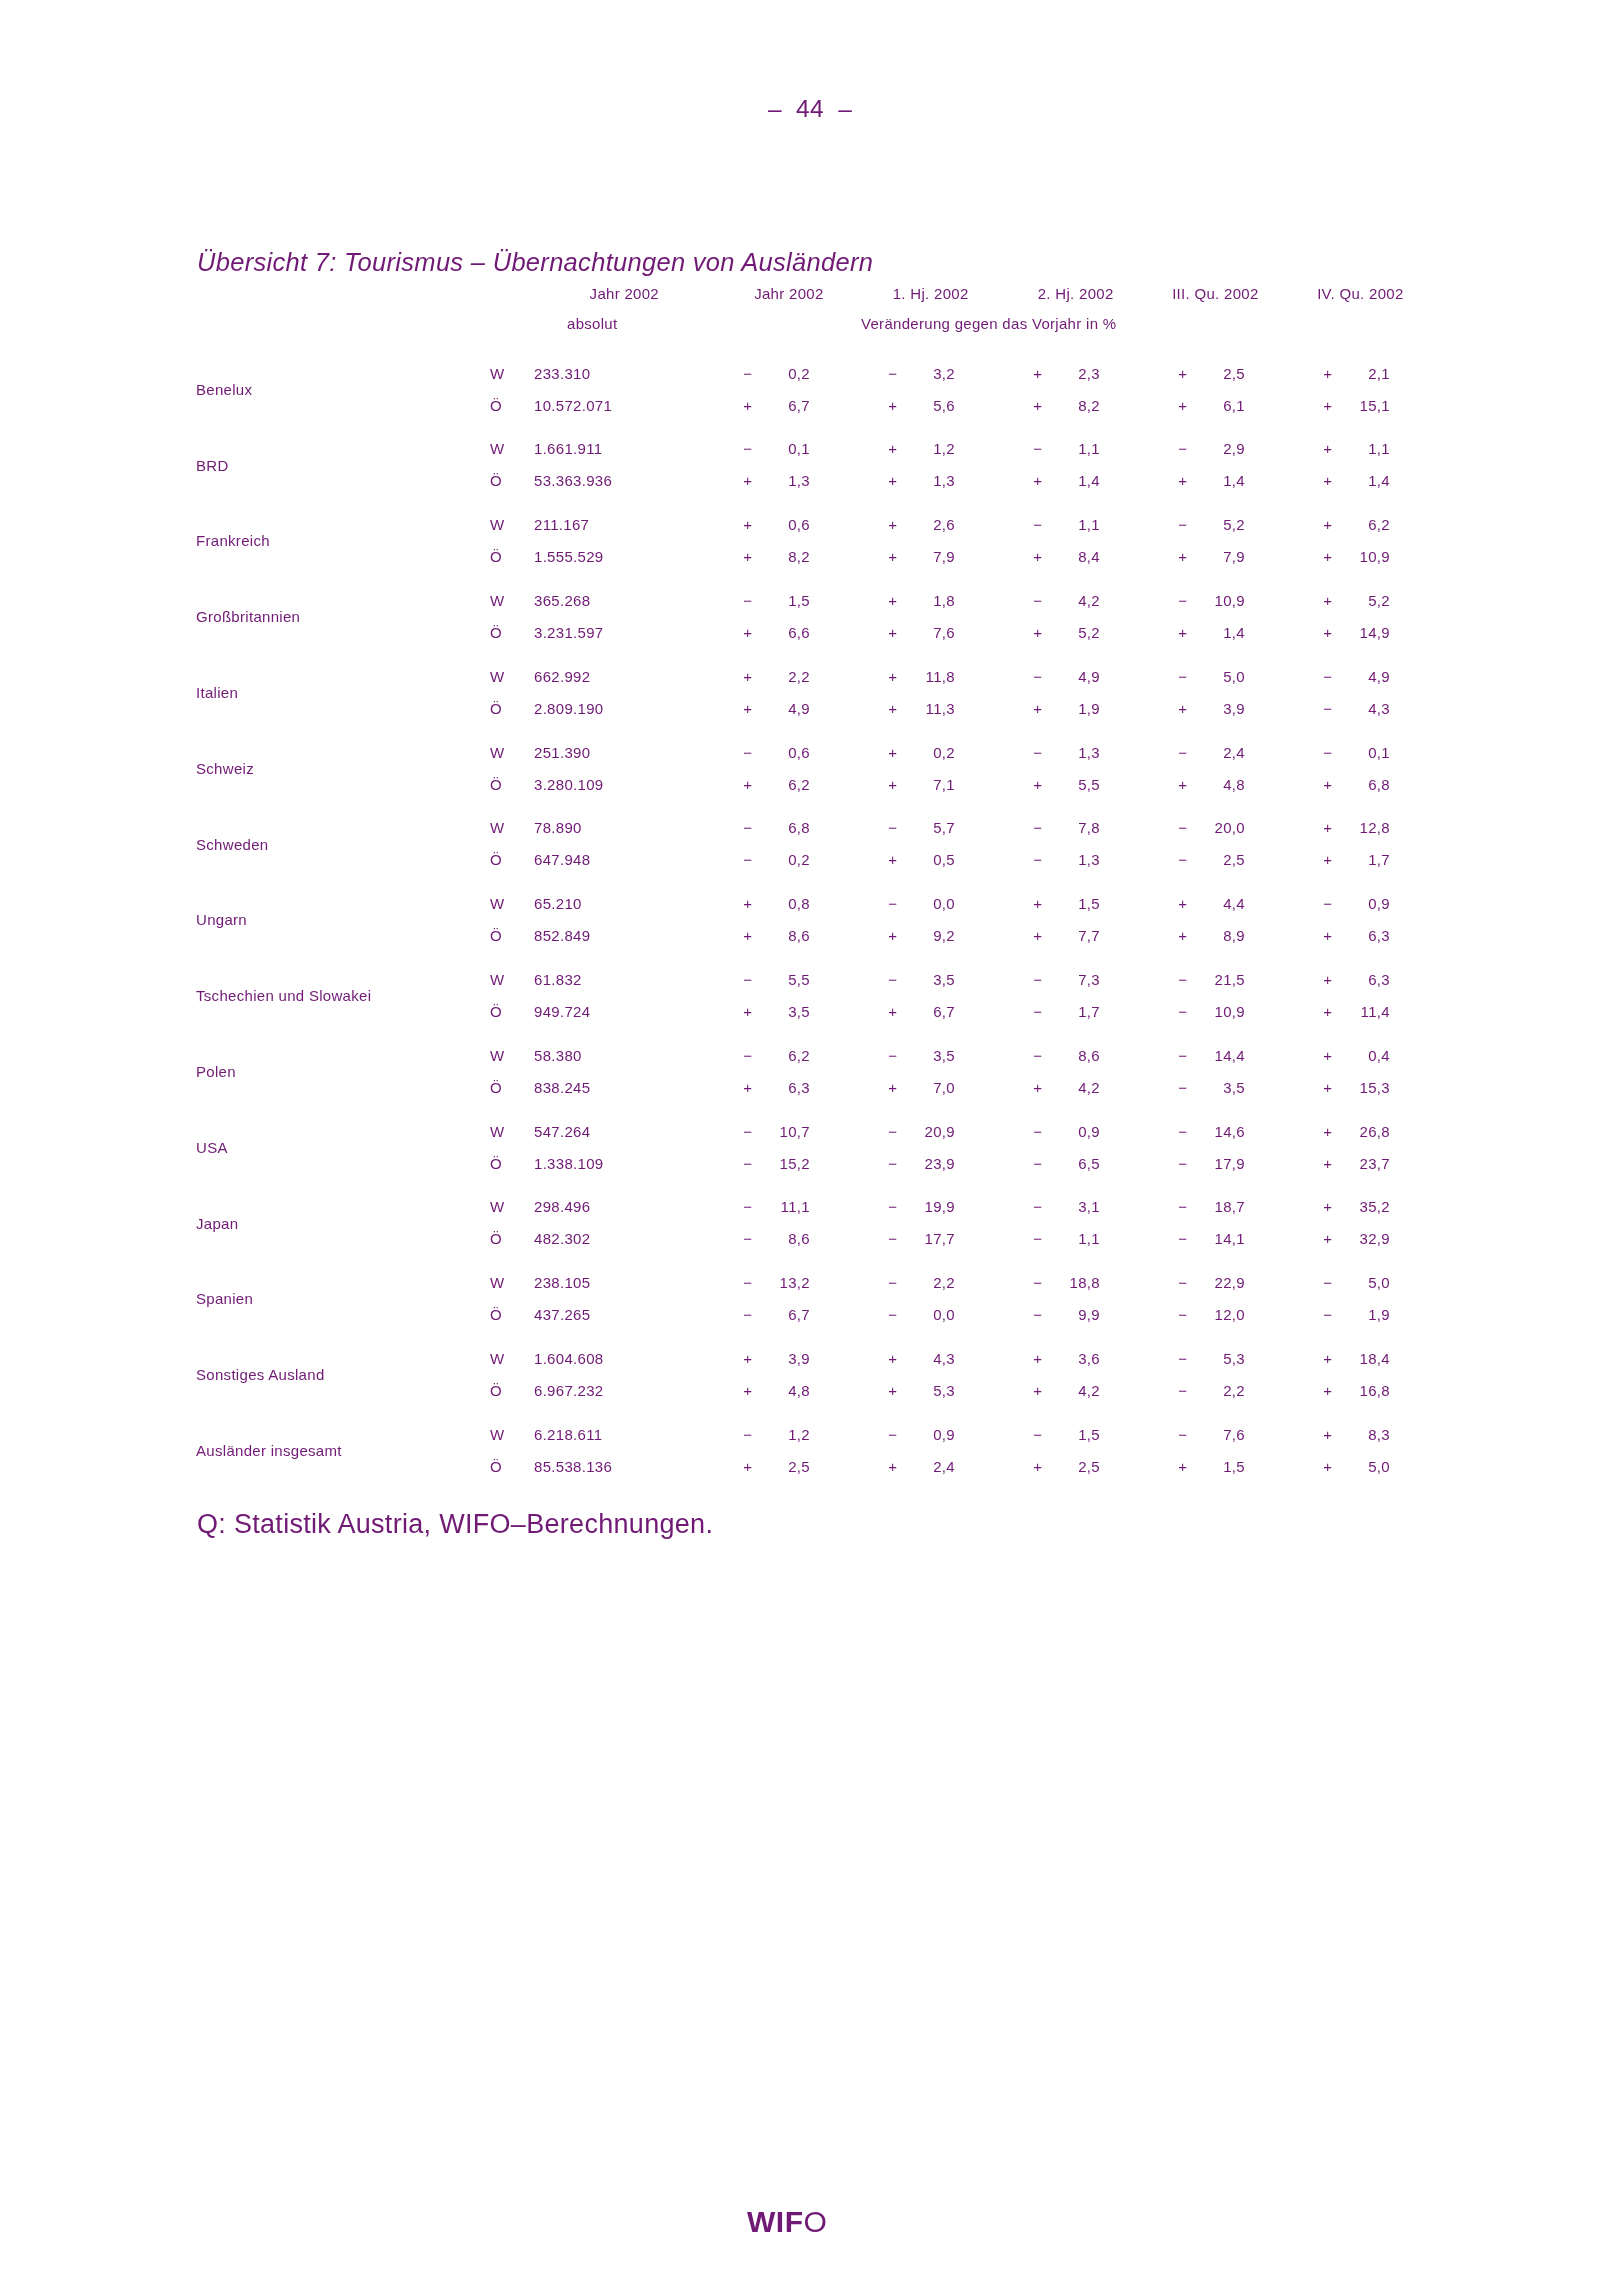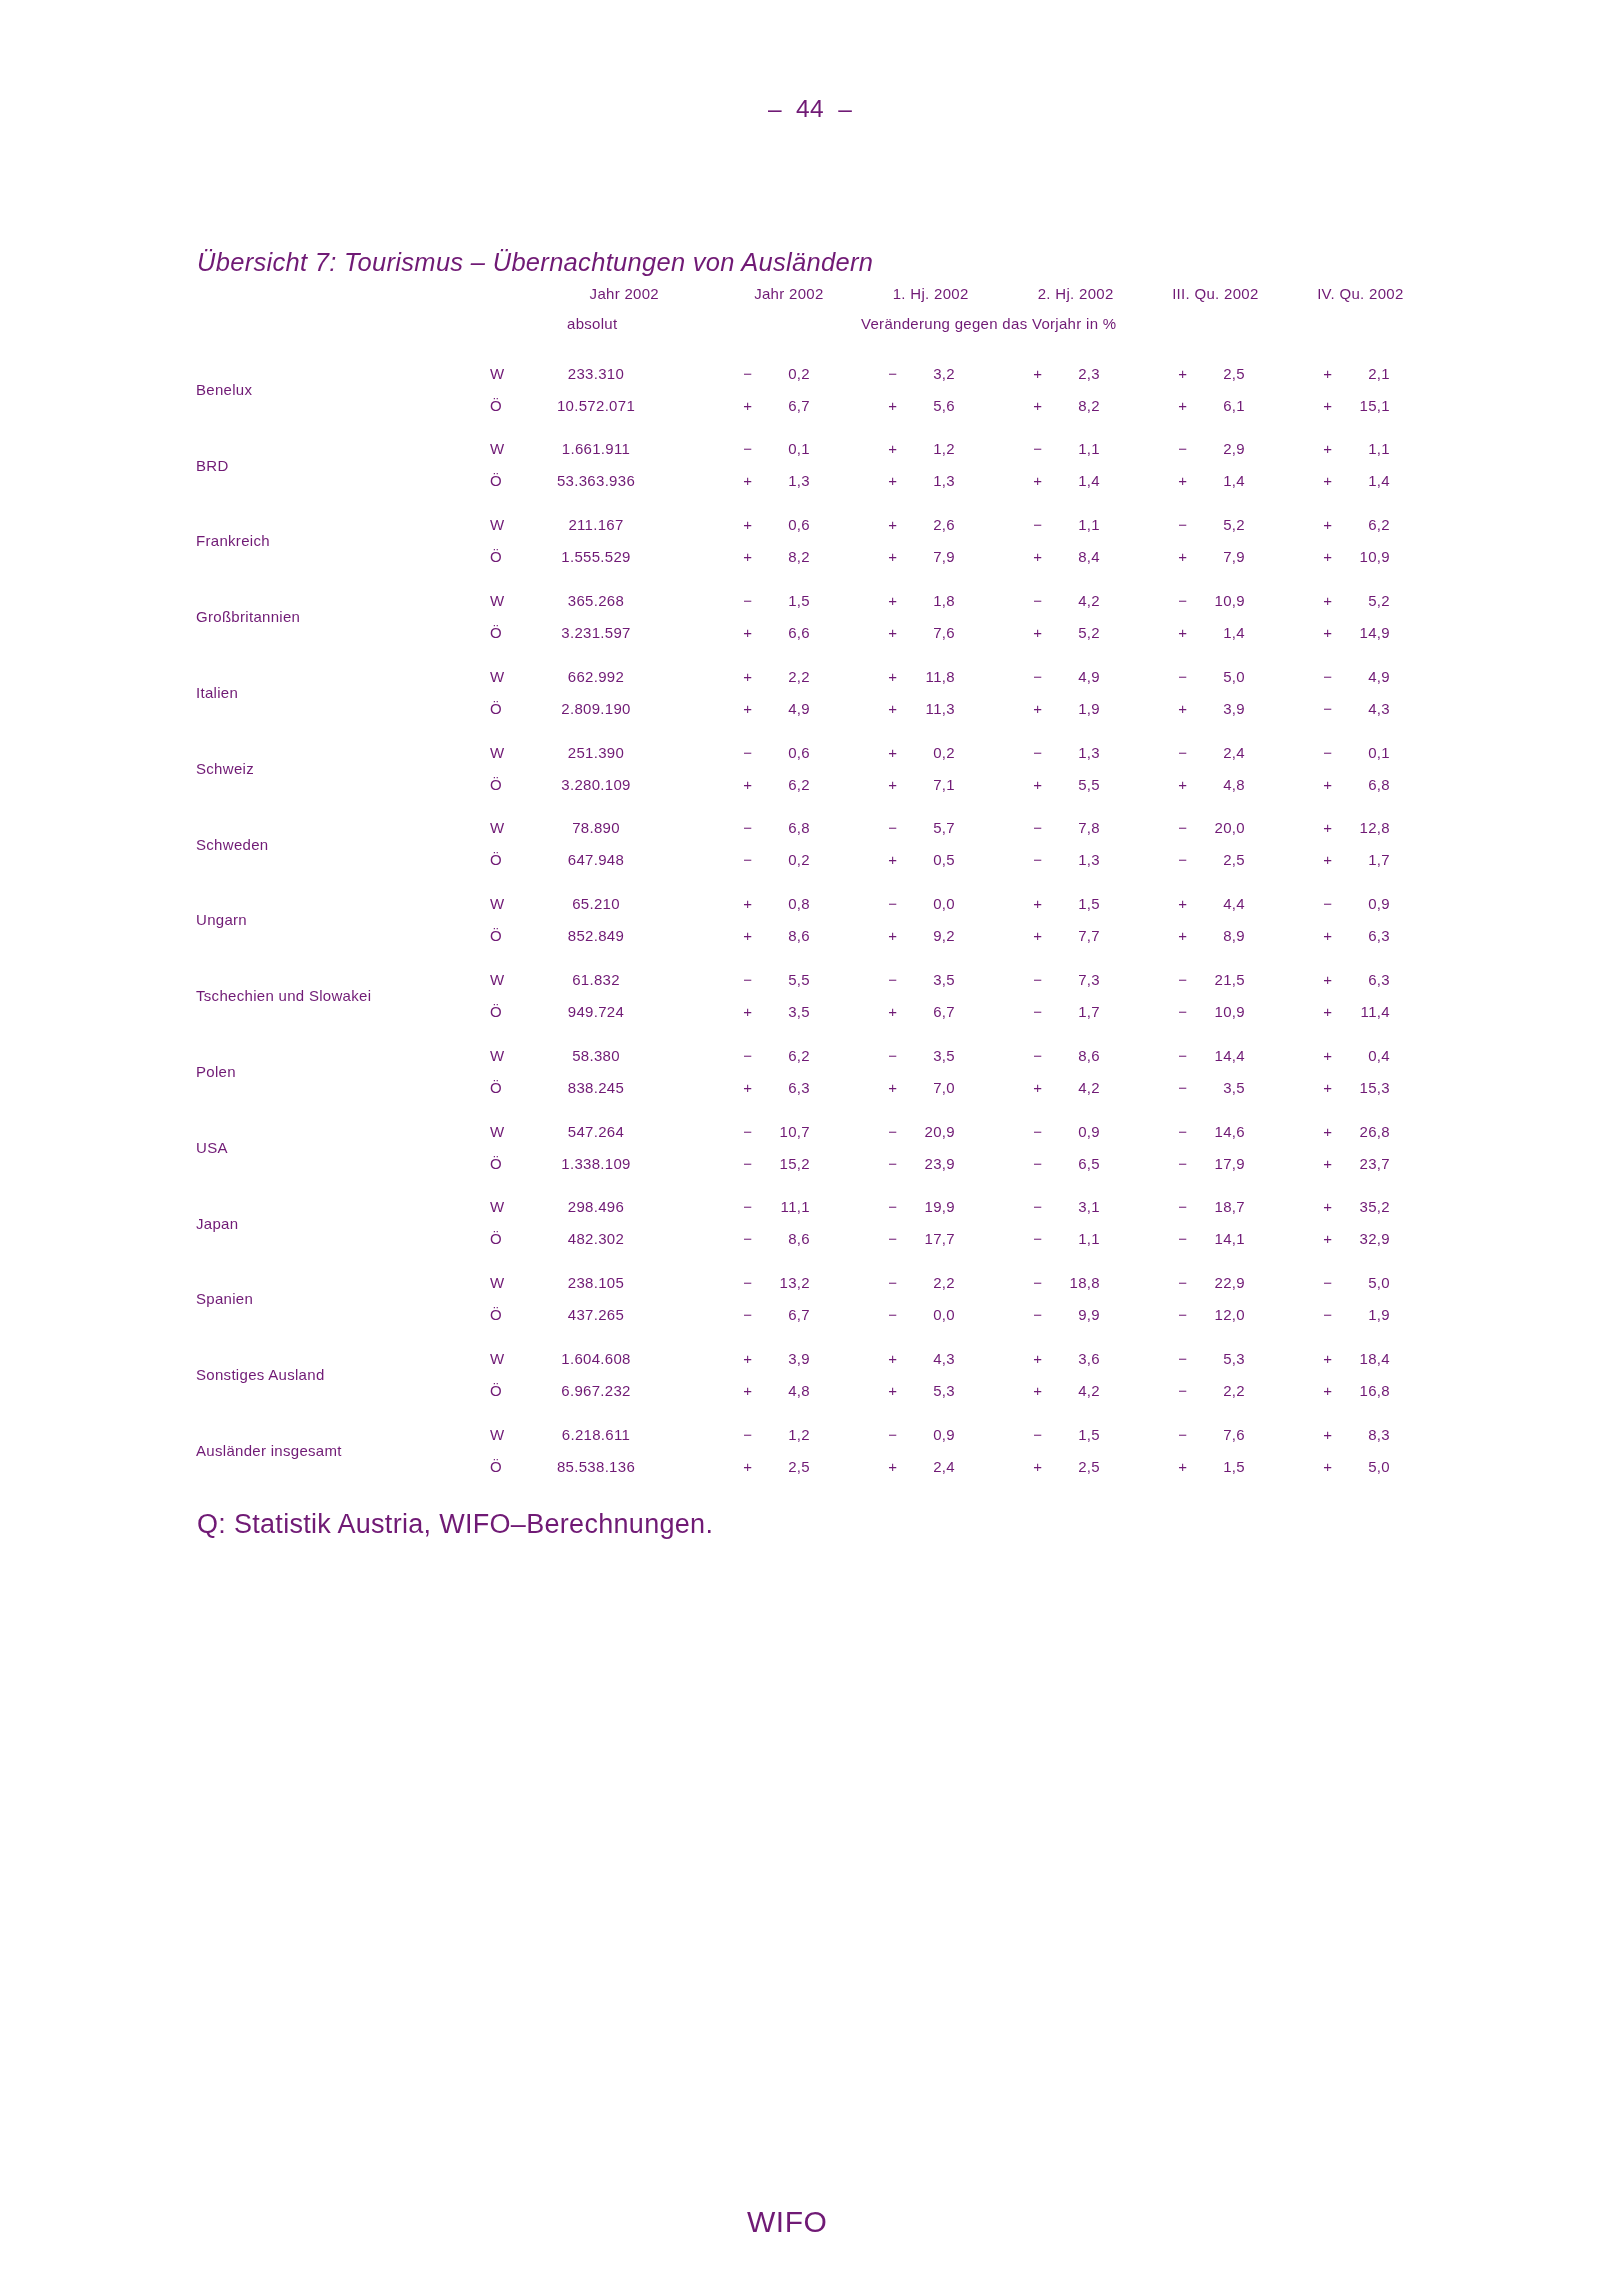--- a/index.html
+++ b/index.html
@@ -28,33 +28,33 @@
   .h-pct{width:145px;text-align:right;position:relative;left:12.7px;}
   .h-pct.first{margin-left:6.9px;}
   .hrow2{position:relative;height:30px;line-height:30px;}
   .h-absolut{position:absolute;left:371px;}
   .h-veraenderung{position:absolute;left:665px;}
   .tbody{margin-top:18.6px;}
   .block{display:flex;margin-bottom:11.8px;}
   .label-cell{width:294px;display:flex;align-items:center;line-height:25.5px;}
   .line{display:flex;height:32px;line-height:32px;}
   .wo{width:44px;}
-  .abs{width:124px;text-align:center;}
+  .abs{width:124px;text-align:left;}
   .pct{width:145px;display:flex;justify-content:flex-end;}
   .pct.first{margin-left:6.9px;}
   .sign{width:19.6px;}
   .val{width:47px;text-align:right;}
   .source-note{
     position:absolute;left:197px;top:1509px;font-size:27px;
   }
   .footer-logo{
     position:absolute;left:747px;top:2205px;
     font-size:30px;letter-spacing:0.5px;
   }
-  .logo-bold{font-weight:400;}
+  .logo-bold{font-weight:700;}
   .logo-reg{font-weight:400;}
 </style>
 </head>
 <body>
 
 <div class="page">
 
   <div class="page-number">–  44  –</div>
 
   <div class="doc-title">Übersicht 7: Tourismus – Übernachtungen von Ausländern</div>

